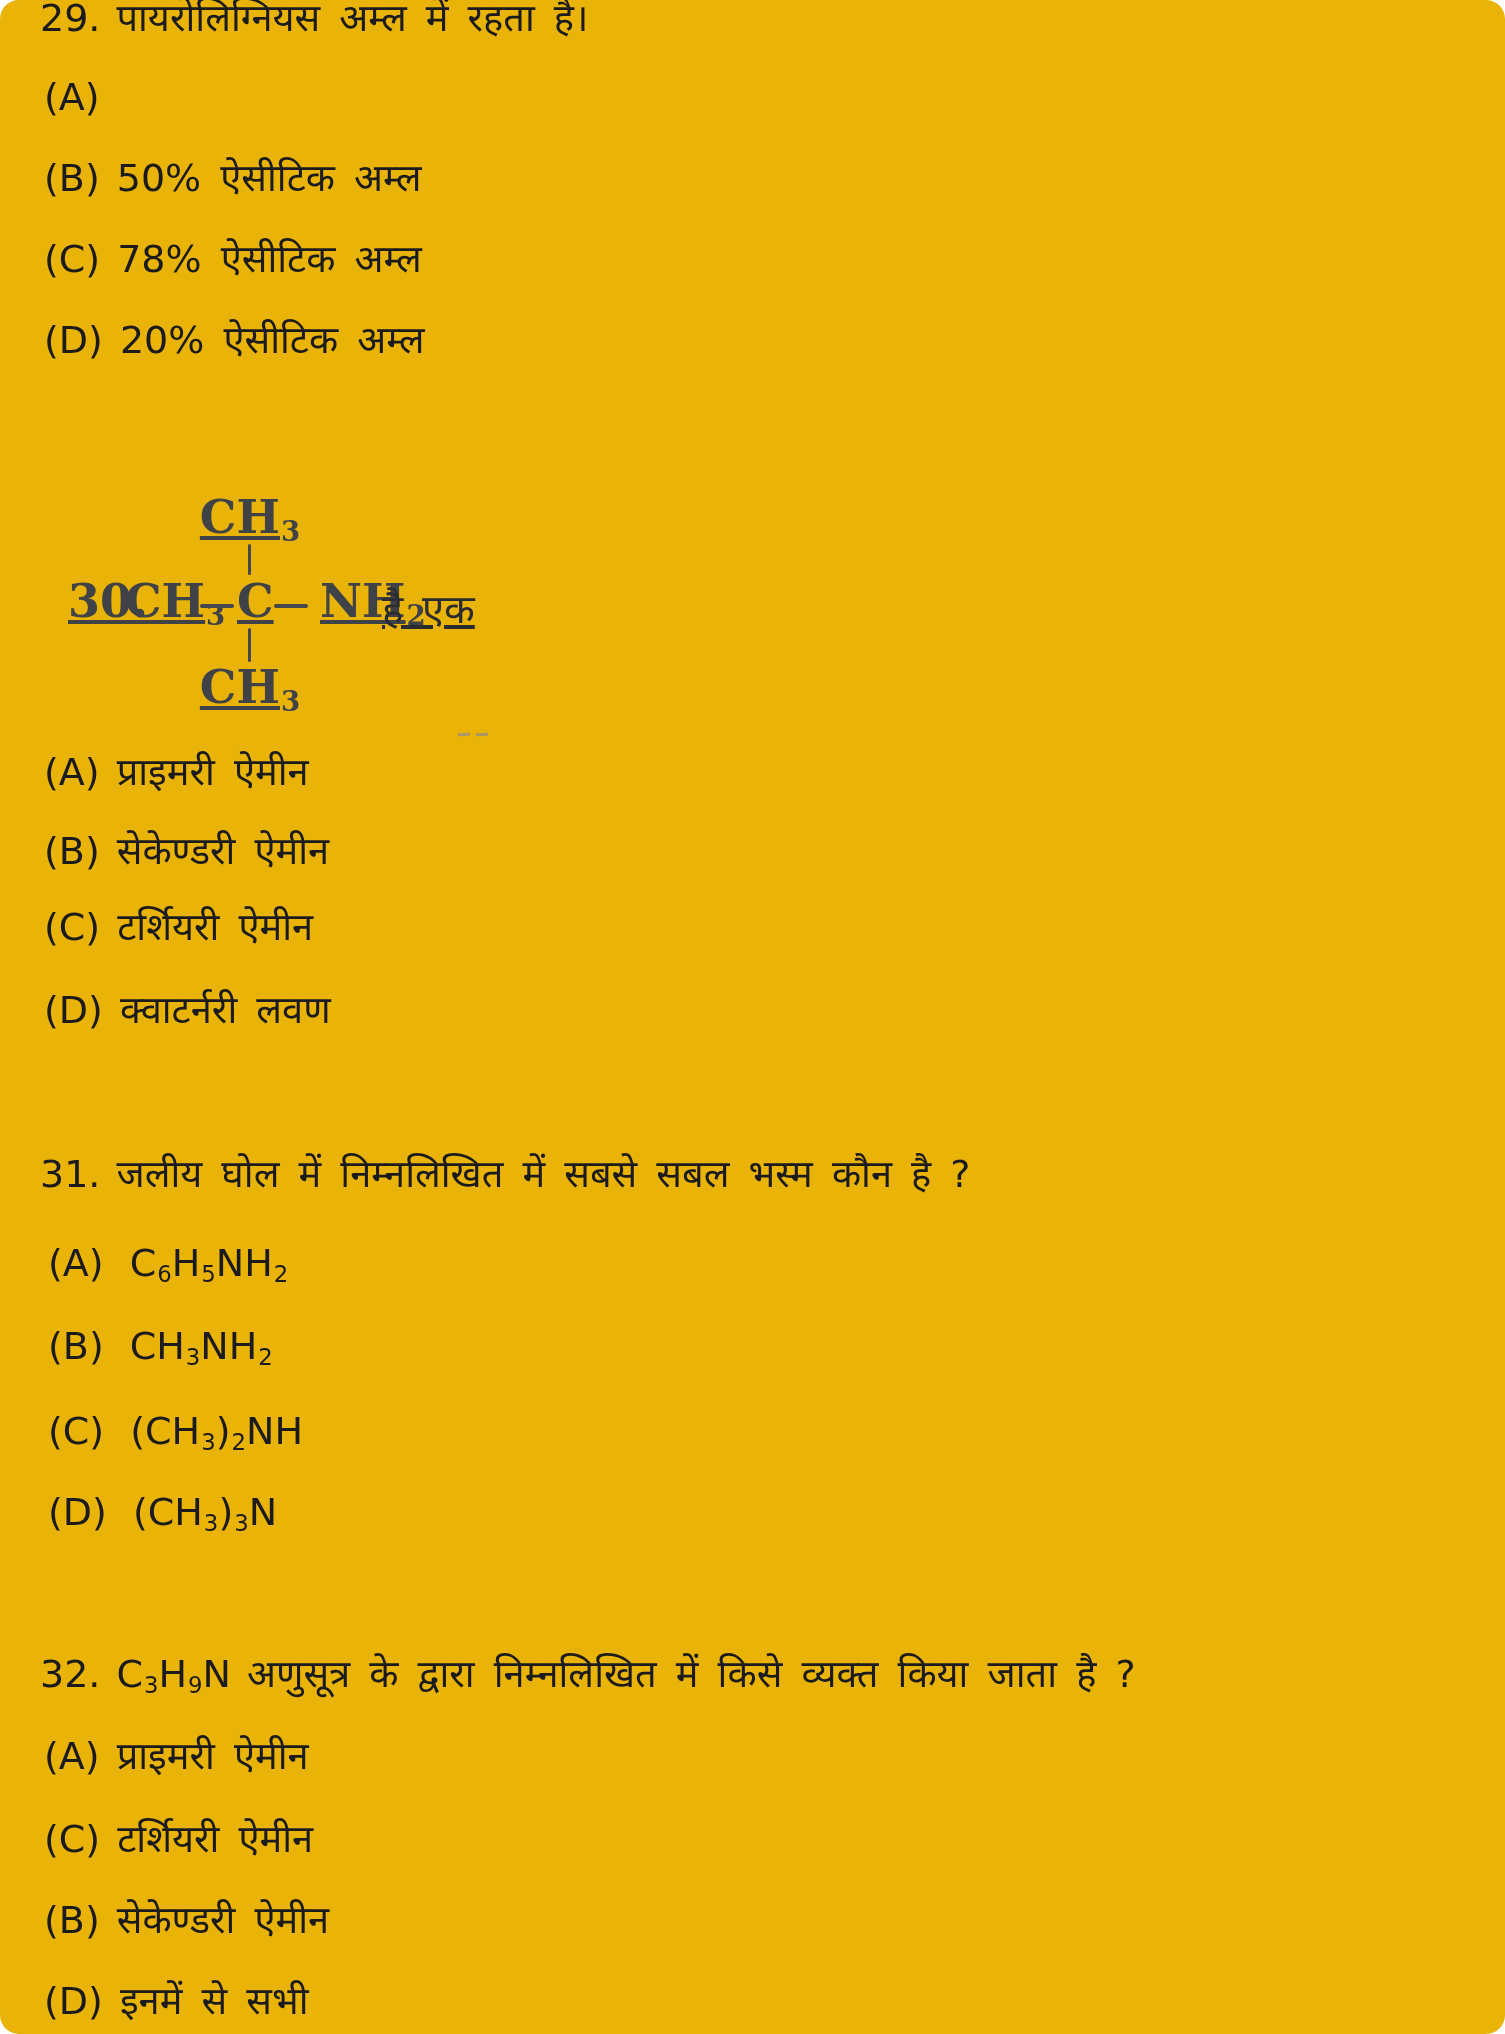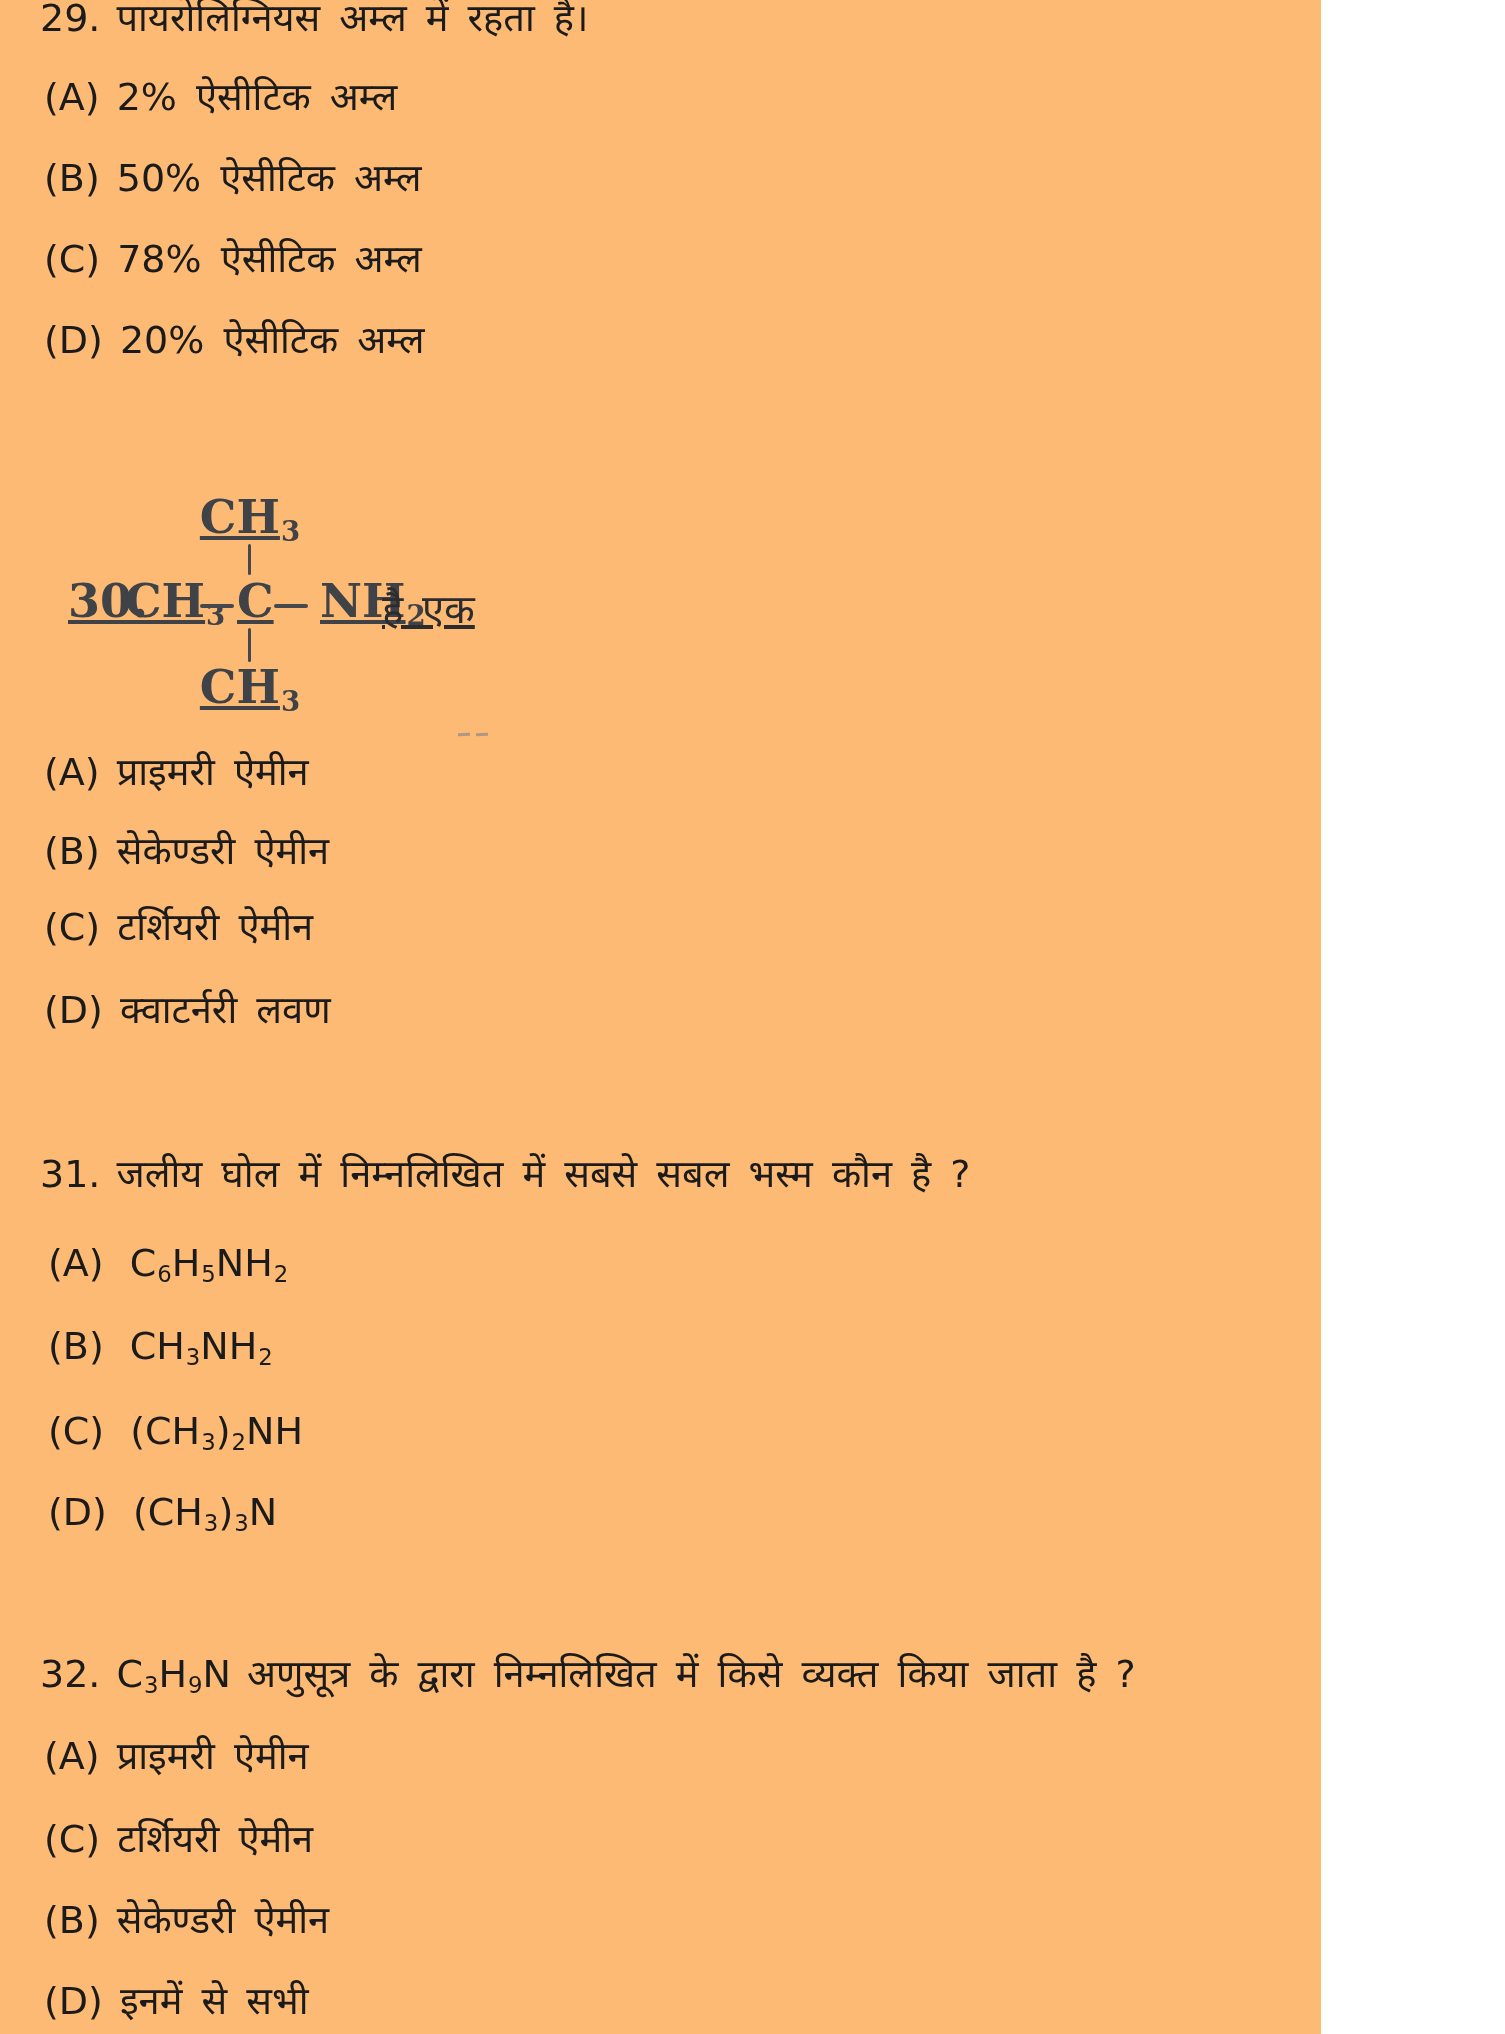--- a/index.html
+++ b/index.html
@@ -1,23 +1,24 @@
 <!DOCTYPE html>
 <html><head>
 <meta charset="utf-8">
 <style>
   html, body { margin: 0; padding: 0; background: #ffffff; }
   .page {
     position: relative;
-    width: 1321px;
+    width: 1505px;
     height: 2034px;
-    background: #fdba74;
+    background: #eab308;
     overflow: hidden;
     font-family: "DejaVu Sans", sans-serif;
     color: #1b1b1b;
+    border-radius: 19px;
   }
   .line {
     position: absolute;
     white-space: nowrap;
     font-size: 38px;
     line-height: 1.25;
   }
   .qline {
     display: flex;
     gap: 16px;
@@ -98,21 +99,20 @@
 <body>
 
 <div class="page">
 
   <div class="line qline hindi" style="left:40px; top:-5px;">
     <span>29.</span>
     <span>पायरोलिग्नियस अम्ल में रहता है।</span>
   </div>
   <div class="line opt hindi-opt hindi" style="left:44px; top:74px;">
     <span class="lbl">(A)</span>
-    <span class="txt">2% ऐसीटिक अम्ल</span>
   </div>
   <div class="line opt hindi-opt hindi" style="left:44px; top:155px;">
     <span class="lbl">(B)</span>
     <span class="txt">50% ऐसीटिक अम्ल</span>
   </div>
   <div class="line opt hindi-opt hindi" style="left:44px; top:236px;">
     <span class="lbl">(C)</span>
     <span class="txt">78% ऐसीटिक अम्ल</span>
   </div>
   <div class="line opt hindi-opt hindi" style="left:44px; top:317px;">

